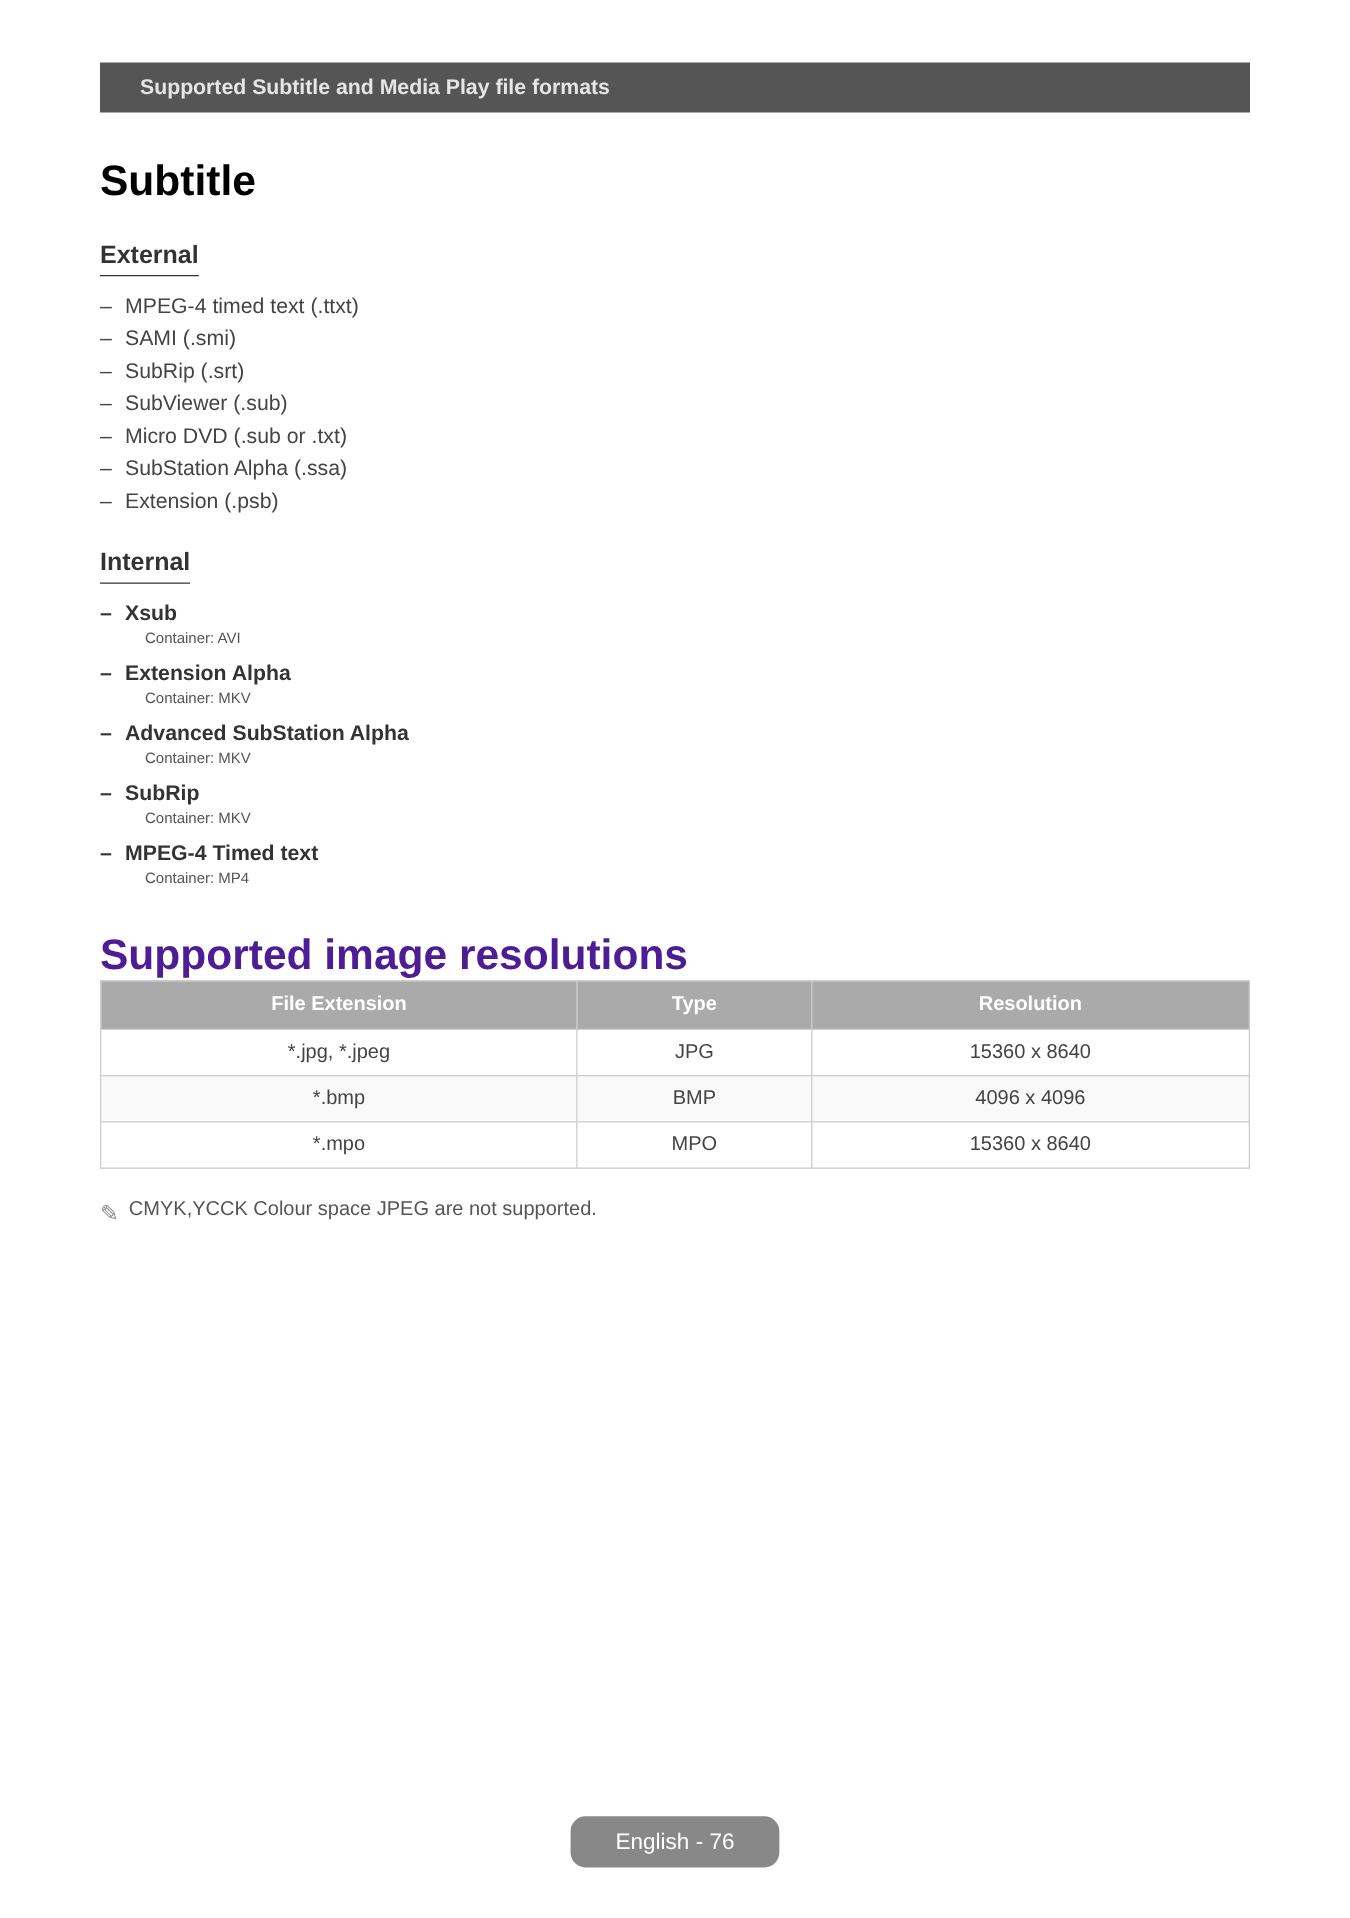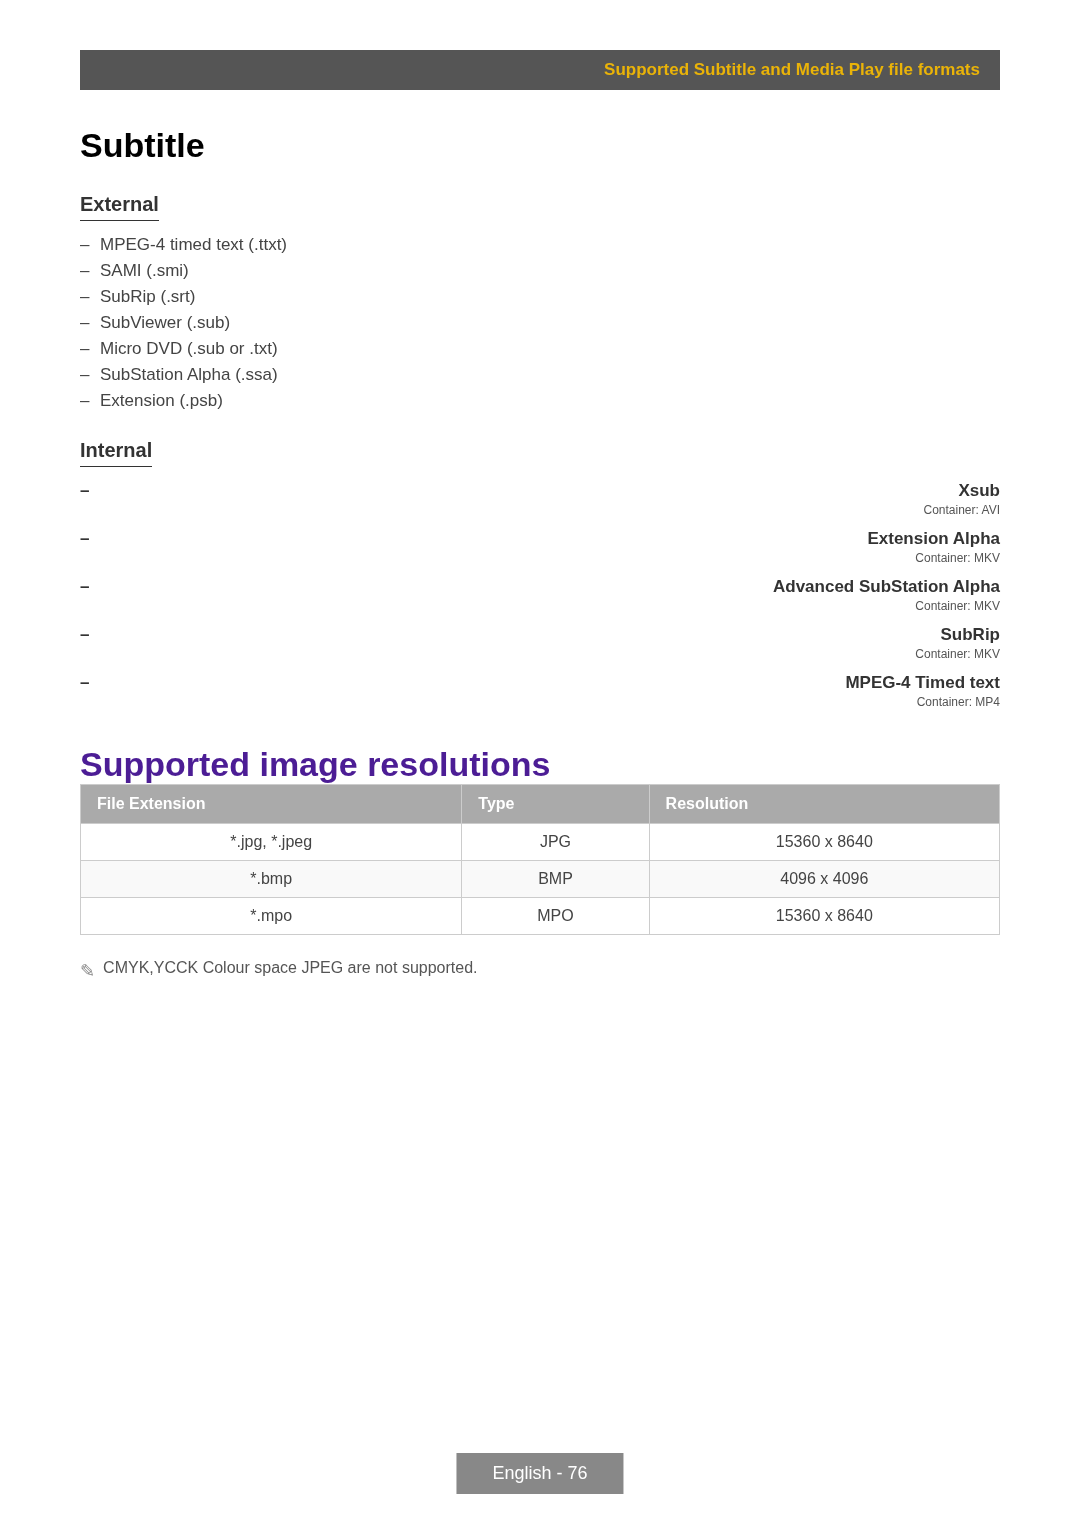--- a/index.html
+++ b/index.html
@@ -24,23 +24,23 @@
     .page-title {
       font-size: 52px;
       font-weight: 300;
       color: #333333;
       margin-bottom: 24px;
       letter-spacing: -1px;
     }
 
     .section-header-bar {
       background-color: #555555;
-      color: #eab308;
-      text-align: right;
-      padding: 10px 20px;
+      color: #e5e5e5;
+      text-align: left;
+      padding: 10px 32px;
       font-size: 17px;
       font-weight: bold;
       margin-bottom: 36px;
     }
 
     .section-title {
       font-size: 34px;
       font-weight: bold;
       color: #000000;
       margin-bottom: 28px;
@@ -69,21 +69,20 @@
     }
 
     .list-item::before {
       content: "–";
       position: absolute;
       left: 0;
     }
 
     .internal-item {
       margin-bottom: 4px;
-      text-align: right;
     }
 
     .internal-item-label {
       font-size: 17px;
       font-weight: bold;
       color: #333333;
       padding-left: 20px;
       position: relative;
       display: block;
       margin-bottom: 2px;
@@ -120,21 +119,21 @@
 
     .image-table thead tr {
       background-color: #aaaaaa;
       color: #ffffff;
     }
 
     .image-table th {
       padding: 10px 16px;
       font-size: 16px;
       font-weight: bold;
-      text-align: left;
+      text-align: center;
       border: 1px solid #cccccc;
     }
 
     .image-table td {
       padding: 9px 16px;
       font-size: 16px;
       text-align: center;
       border: 1px solid #cccccc;
       color: #444444;
     }
@@ -165,21 +164,21 @@
     .page-number-bar {
       position: absolute;
       bottom: 40px;
       left: 50%;
       transform: translateX(-50%);
       background-color: #888888;
       color: #ffffff;
       padding: 10px 36px;
       font-size: 18px;
       font-weight: normal;
-      border-radius: 0;
+      border-radius: 12px;
     }
   </style>
 </head>
 <body>
 
 <div class="page-container">
 
 
   <div class="section-header-bar">Supported Subtitle and Media Play file formats</div>
 

